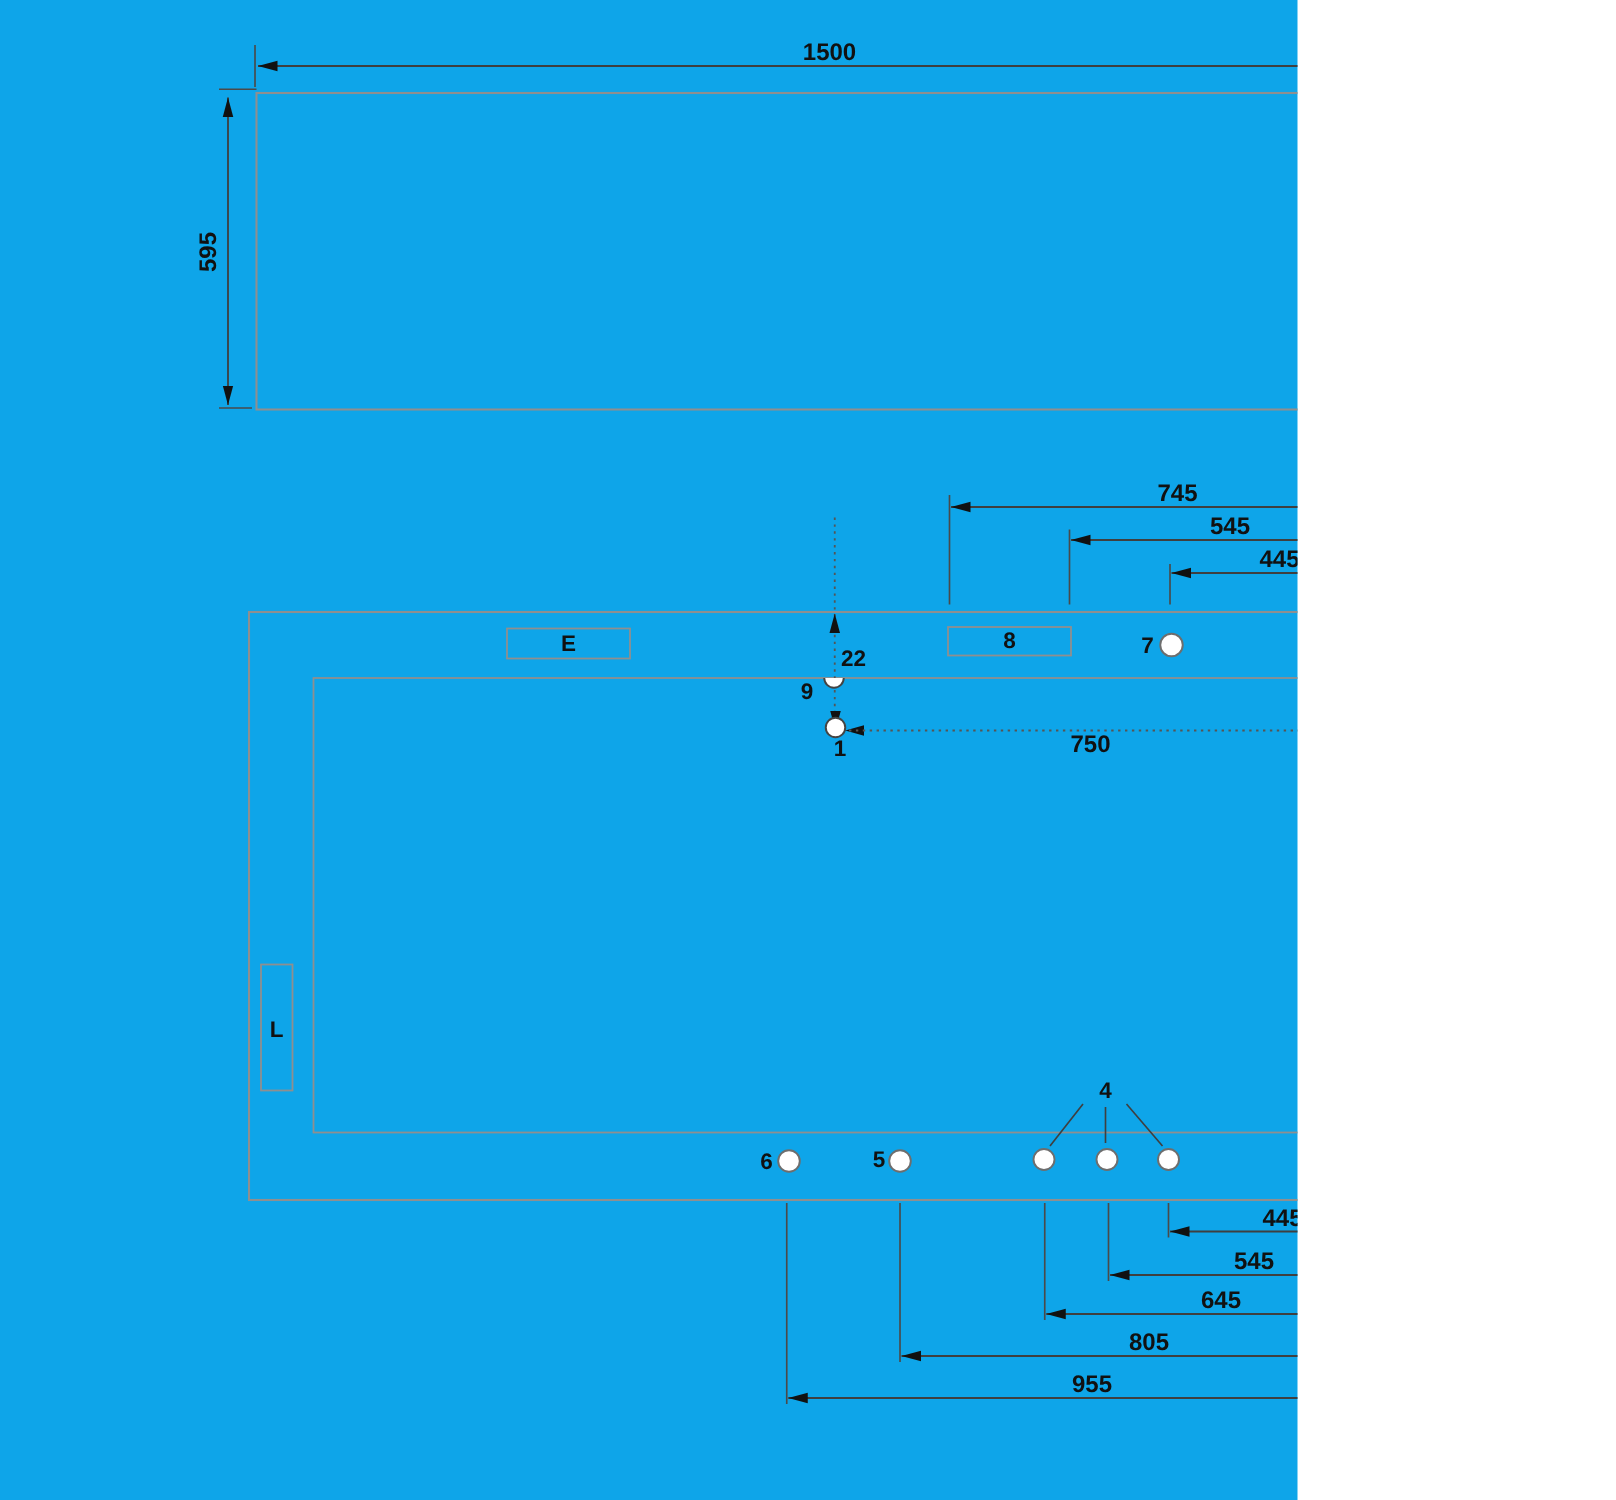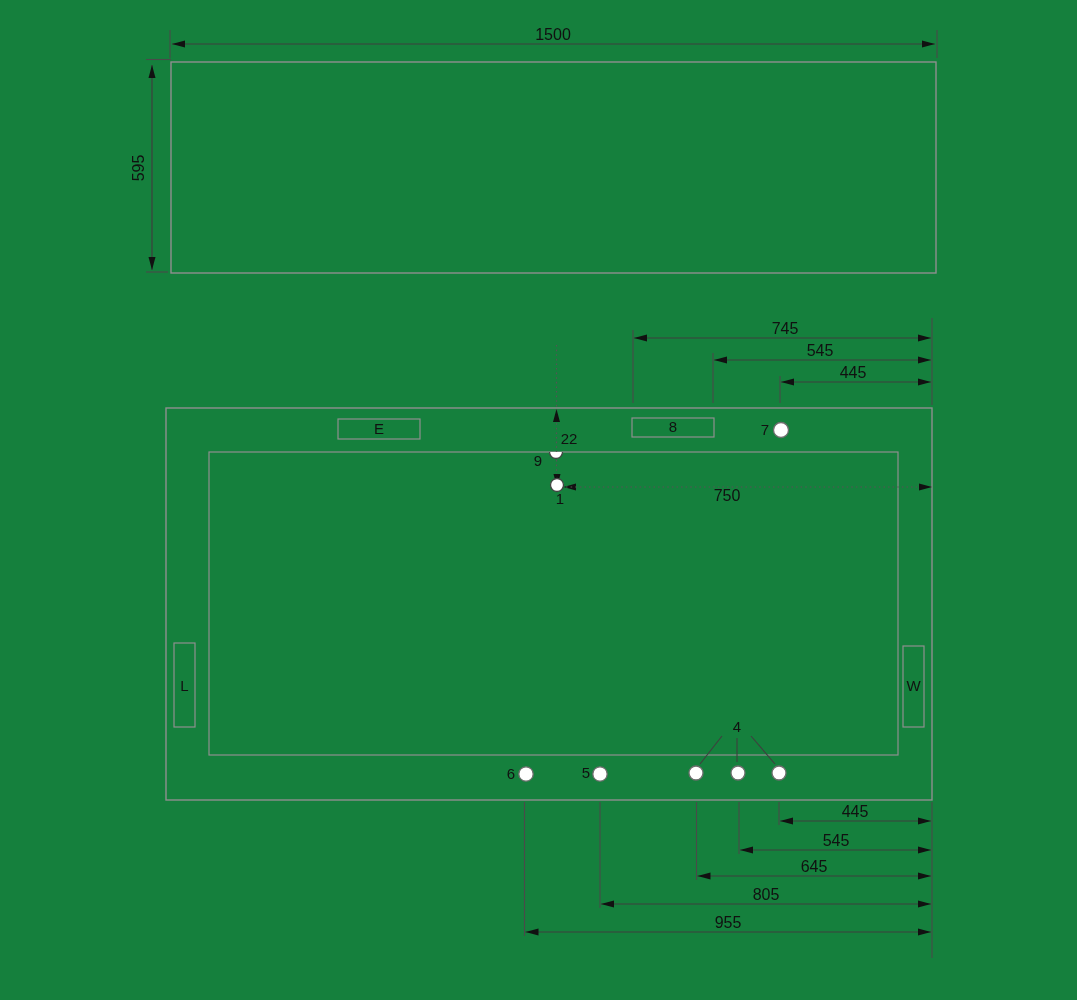--- a/index.html
+++ b/index.html
@@ -1,16 +1,16 @@
 <!DOCTYPE html>
 <html><head>
 <meta charset="utf-8">
 <style>
   html,body{margin:0;padding:0;background:#ffffff;}
-  .stage{position:relative;width:1077px;height:1000px;background:#15803d;overflow:hidden;}
+  .stage{position:relative;width:865px;height:1000px;background:#0ea5e9;overflow:hidden;font-weight:bold;}
   svg{display:block;font-family:"Liberation Sans",sans-serif;}
   .outline{stroke:#8f8f8f;stroke-width:1.4;fill:none;}
   .outline-thin{stroke:#8f8f8f;stroke-width:1.2;fill:none;}
   .dim{stroke:#3f3f3f;stroke-width:1.2;fill:none;}
   .ext{stroke:#4a4a4a;stroke-width:1.1;fill:none;}
   .dotted{stroke:#555555;stroke-width:1.2;fill:none;stroke-dasharray:1.6 3;}
   .leader{stroke:#3f3f3f;stroke-width:1.1;fill:none;}
   .hole{stroke:#6e6e6e;stroke-width:1.3;fill:#ffffff;}
   .mark{stroke:#444444;stroke-width:1.3;fill:#ffffff;}
   .arrowfill{fill:#111111;stroke:none;}

